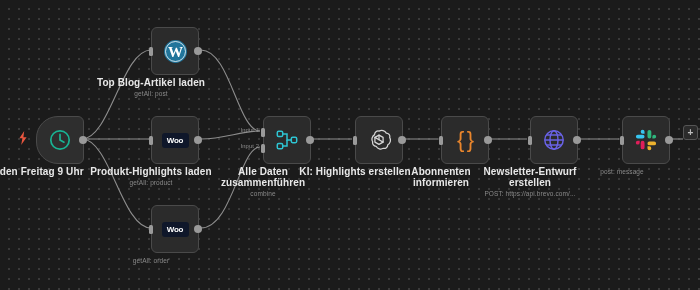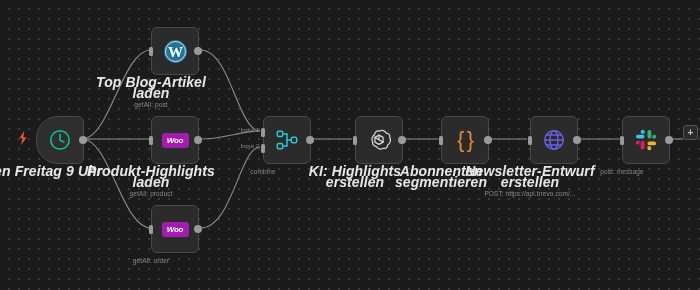--- a/index.html
+++ b/index.html
@@ -51,26 +51,25 @@
     position: absolute;
     top: 50px;
     left: 50%;
     transform: translateX(-50%);
     width: 150px;
     text-align: center;
     pointer-events: none;
   }
   .node-title {
     color: #e8e8e8;
-    font-size: 14px;
+    font-size: 10px;
     font-weight: bold;
     line-height: 11px;
     letter-spacing: 0.1px;
     white-space: pre-line;
-    font-style: italic;
   }
   .node-sub {
     color: #8a8a8a;
     font-size: 6.5px;
     line-height: 10px;
     margin-top: 1px;
     letter-spacing: 0.1px;
   }
 
   
@@ -130,30 +129,29 @@
     color: #bdbdbd;
     font-size: 10px;
     line-height: 10px;
     font-weight: bold;
   }
 
   .woo-badge {
     width: 27px;
     height: 15px;
     border-radius: 3px;
-    background: #a21caf;
+    background: #0f172a;
     display: flex;
     align-items: center;
     justify-content: center;
     color: #ffffff;
     font-size: 8px;
     font-weight: bold;
     font-family: "Liberation Sans", sans-serif;
     letter-spacing: -0.2px;
-    font-style: italic;
   }
   .code-braces {
     color: #e8852c;
     font-size: 22px;
     font-weight: 300;
     line-height: 22px;
     font-family: "Liberation Sans", sans-serif;
     letter-spacing: -1px;
   }
 </style>
@@ -256,20 +254,22 @@
           <path d="M7.7 18.1 H12 V12"></path>
         </g>
       </svg>
       <div class="port-in i1"></div>
       <div class="port-in i2"></div>
       <div class="port-out"></div>
     </div>
     <div class="input-label" style="left:-36px; top:11px; width:32px;">Input 1</div>
     <div class="input-label" style="left:-36px; top:27px; width:32px;">Input 2</div>
     <div class="labels">
+      <div class="node-title">Alle Daten
+zusammenführen</div>
       <div class="node-sub">combine</div>
     </div>
   </div>
 
   <div class="node" style="left:355px; top:116px;">
     <div class="node-box">
       <svg class="ico" width="24" height="24" viewBox="0 0 24 24">
         <g fill="none" stroke="#d7d7d7" stroke-width="1.25" stroke-linejoin="round" stroke-linecap="round">
           <path d="M12 3.1 C14.6 1.6 17.9 2.6 19.3 5.1 C21.6 5.1 23.3 7.3 22.7 9.6
                    C24.2 12.1 23.3 15.4 20.8 16.8 C20.8 19.2 18.6 20.9 16.3 20.3
@@ -290,21 +290,21 @@
   </div>
 
   <div class="node" style="left:441px; top:116px;">
     <div class="node-box">
       <div class="code-braces">{ }</div>
       <div class="port-in"></div>
       <div class="port-out"></div>
     </div>
     <div class="labels">
       <div class="node-title">Abonnenten
-segmentieren</div>
+informieren</div>
       <div class="node-sub"></div>
     </div>
   </div>
 
   <div class="node" style="left:530px; top:116px;">
     <div class="node-box">
       <svg class="ico" width="24" height="24" viewBox="0 0 24 24">
         <g fill="none" stroke="#6a63e8" stroke-width="1.45">
           <circle cx="12" cy="12" r="9.2"></circle>
           <ellipse cx="12" cy="12" rx="4" ry="9.2"></ellipse>

